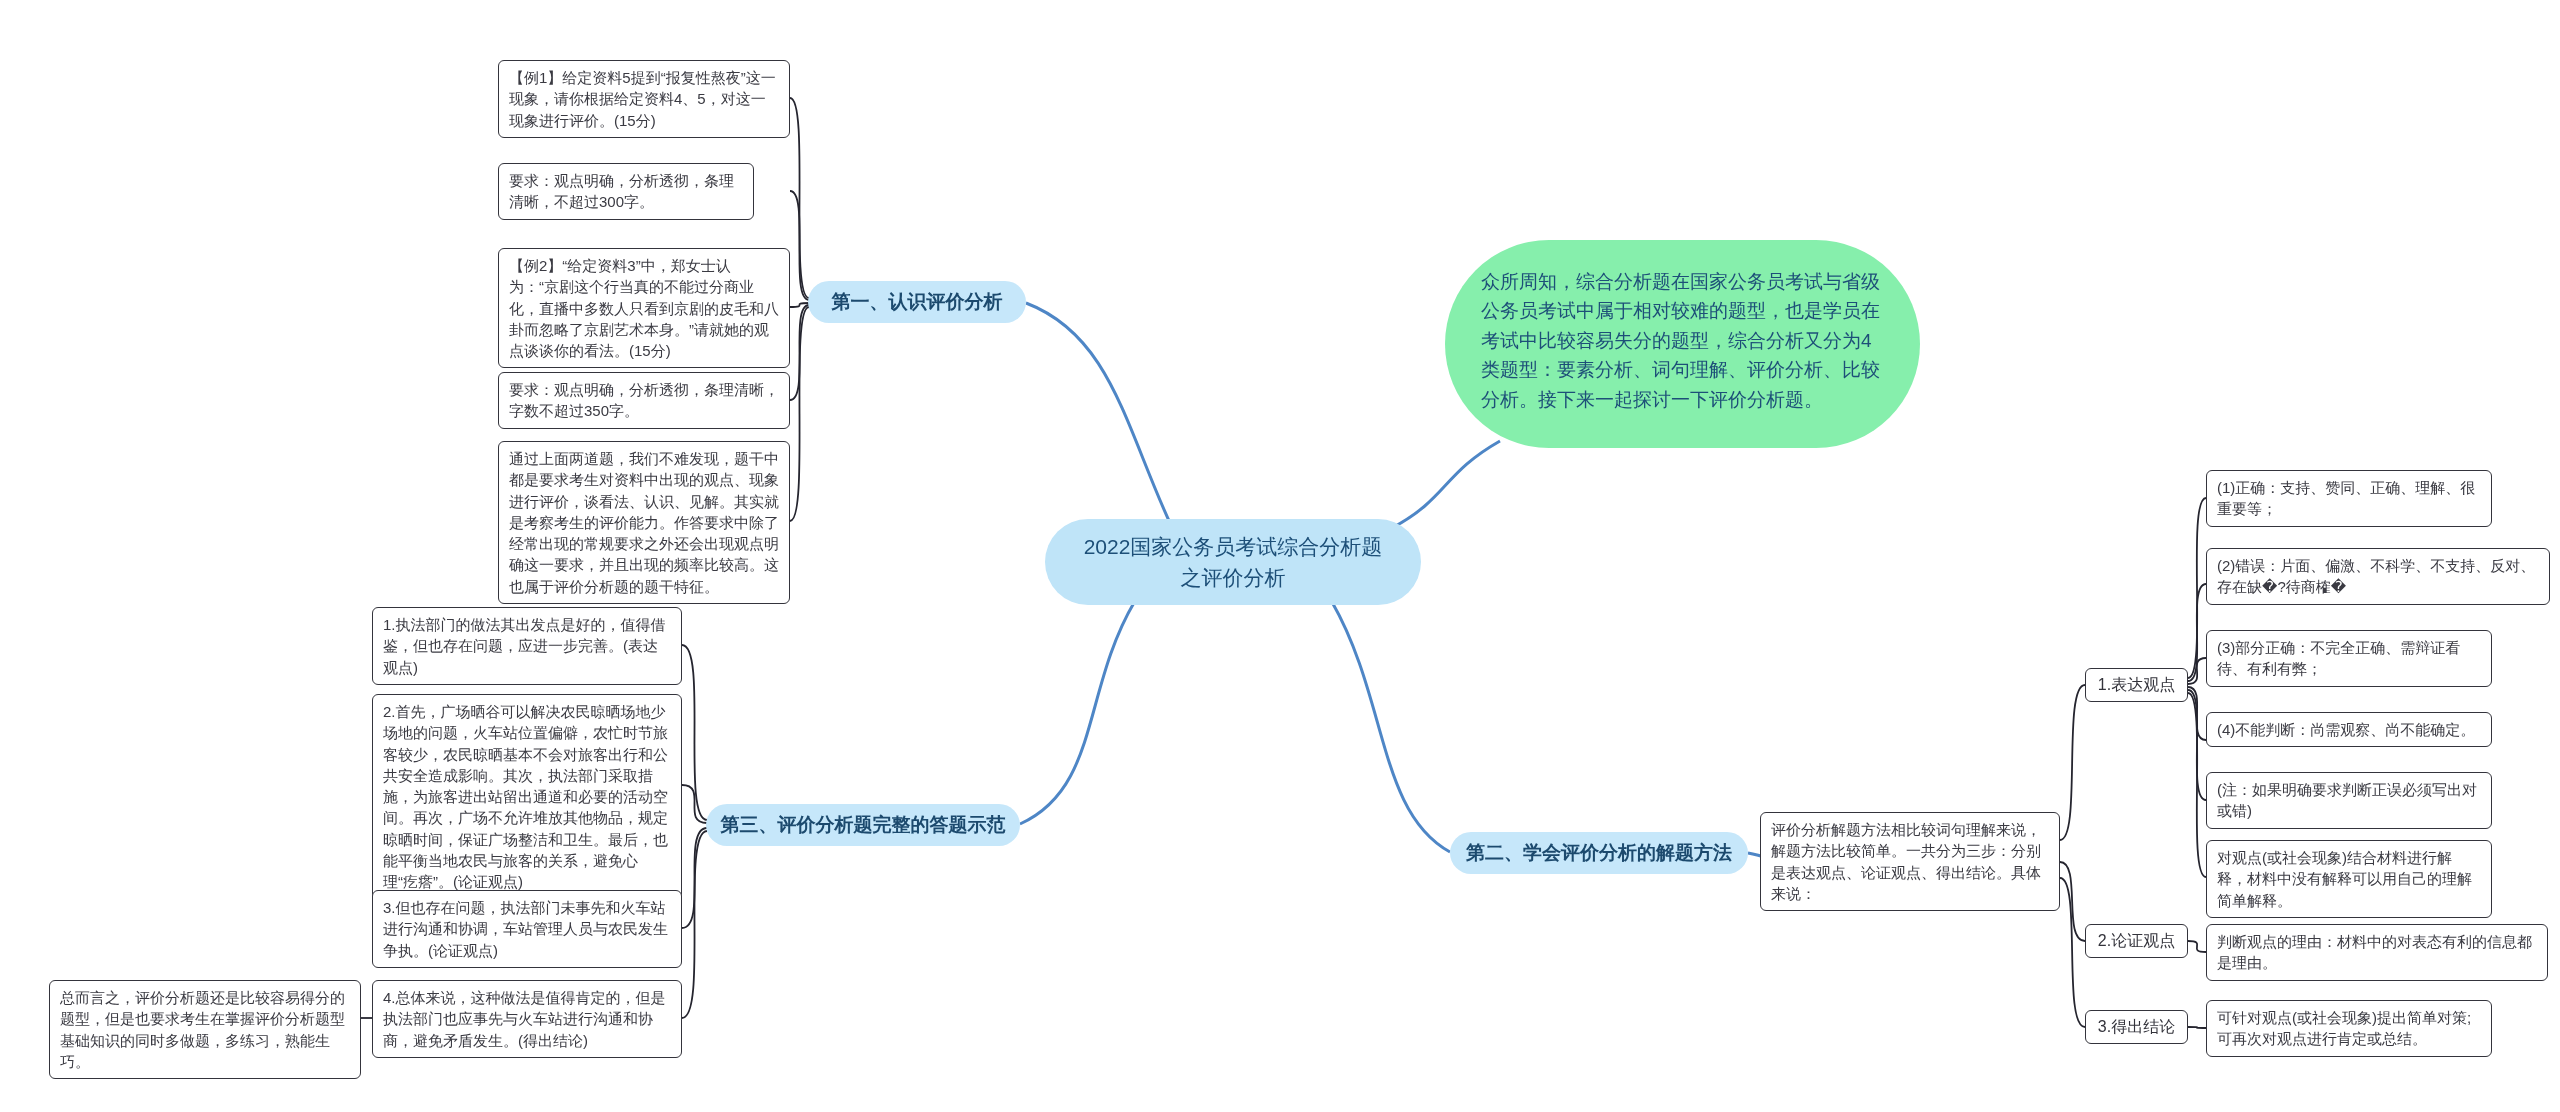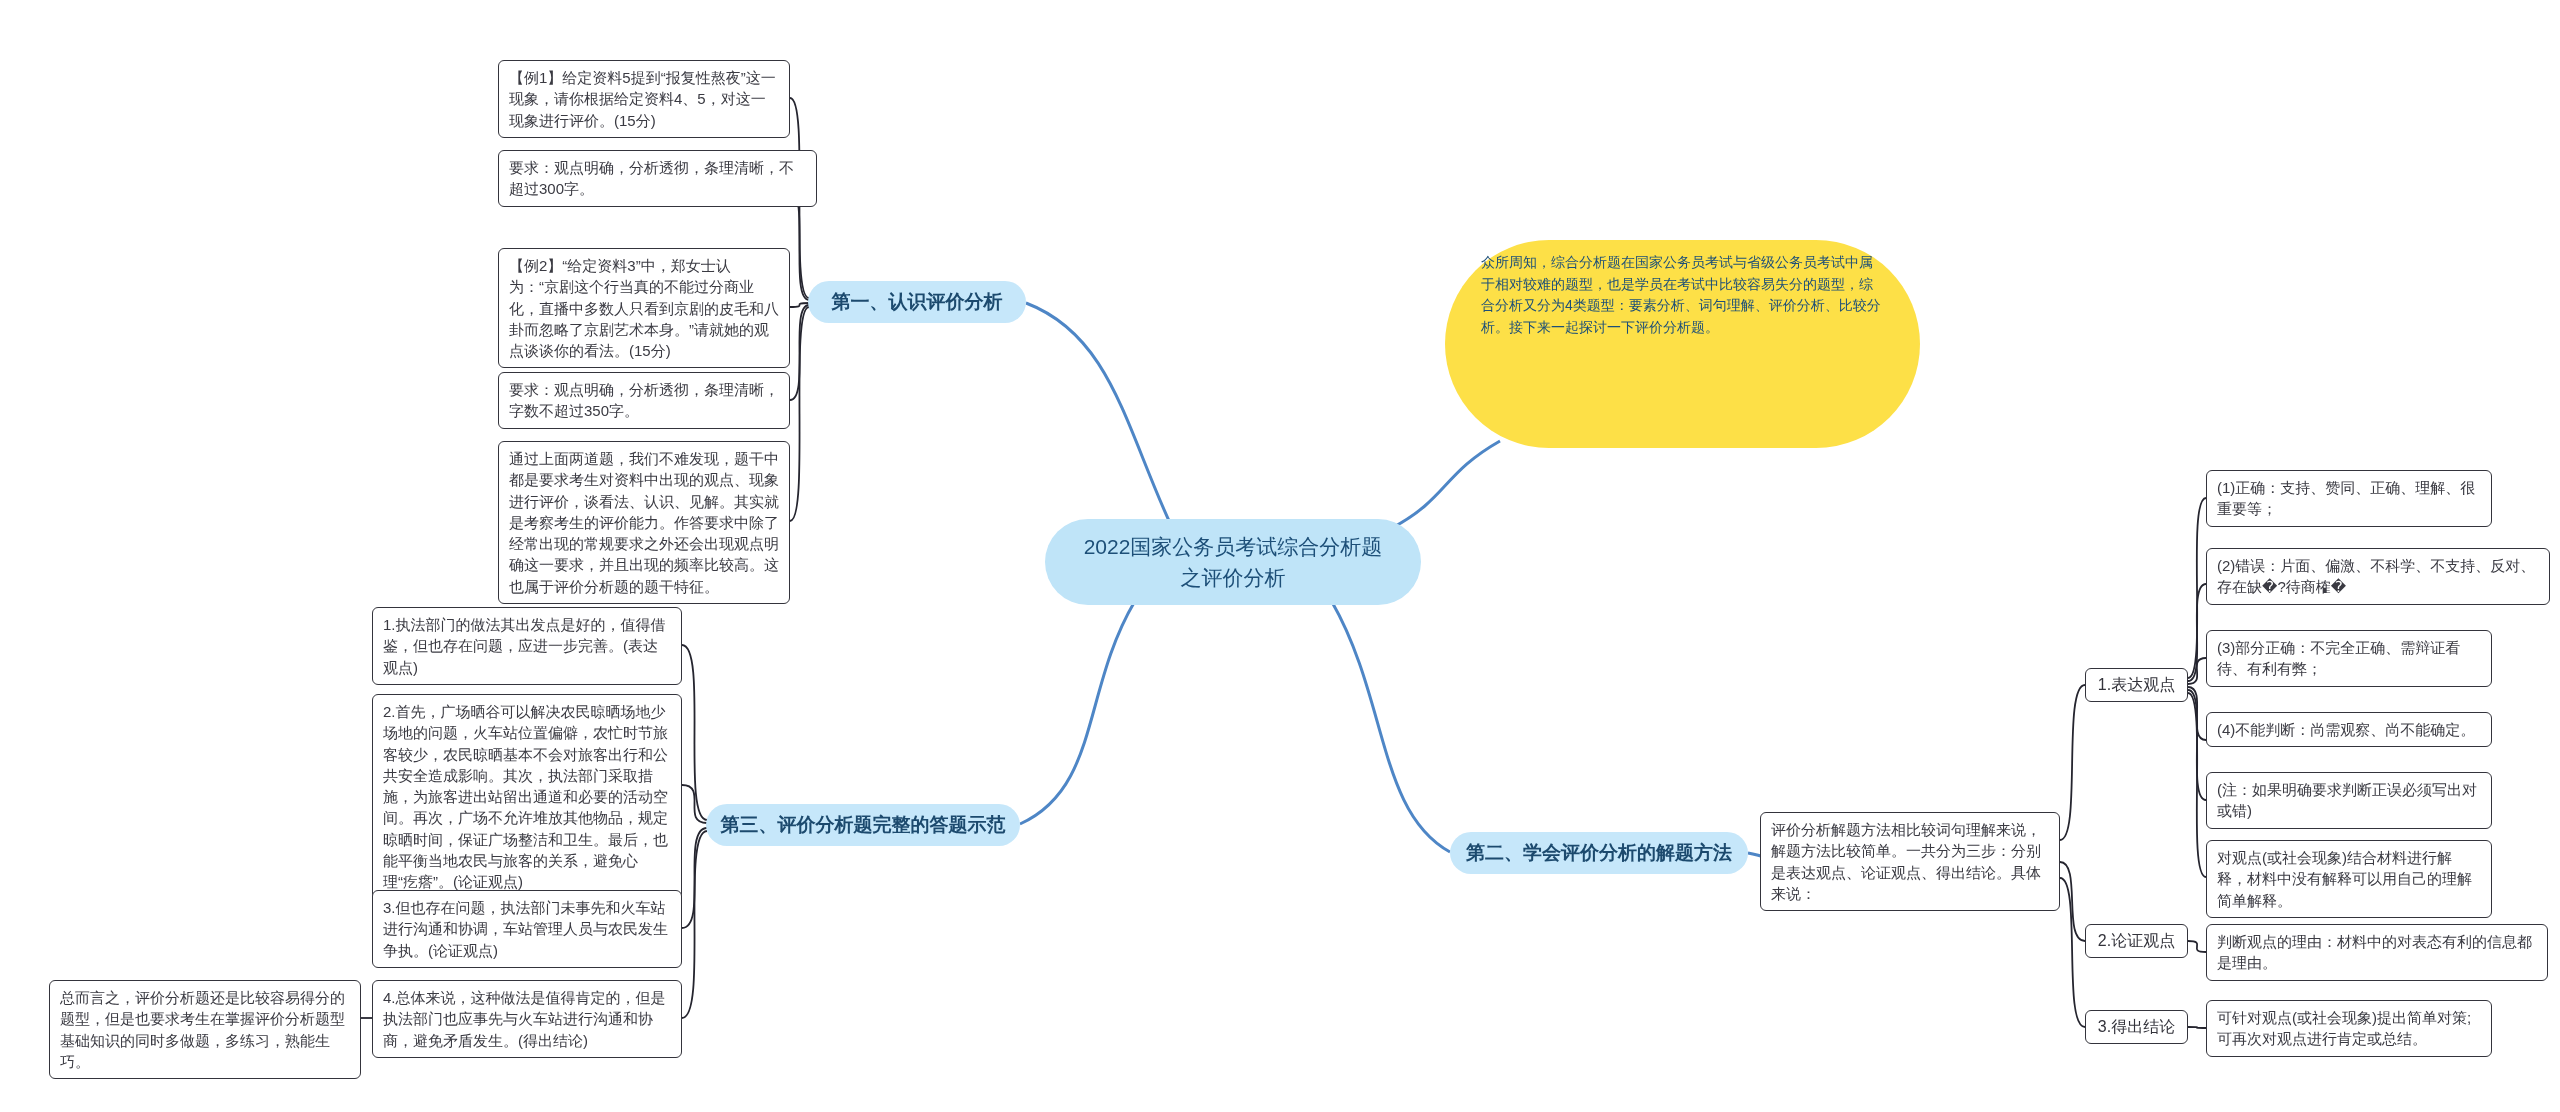--- a/index.html
+++ b/index.html
@@ -8,22 +8,22 @@
   svg.wires{position:absolute;left:0;top:0;width:2560px;height:1112px;}
   .wire-blue{stroke:#4e86c6;stroke-width:3;fill:none;}
   .wire-dark{stroke:#25252f;stroke-width:1.8;fill:none;}
   .box{position:absolute;box-sizing:border-box;background:#fff;border:1.5px solid #34343c;
        border-radius:6px;padding:6px 10px;font-size:15px;line-height:1.42;color:#3a3a42;}
   .pill{position:absolute;box-sizing:border-box;background:#c6e7fa;border-radius:22px;height:42px;
         display:flex;align-items:center;justify-content:center;font-size:19px;color:#1c4a6e;white-space:nowrap;font-weight:bold;}
   .center-node{position:absolute;box-sizing:border-box;background:#bfe4f8;border-radius:44px;
         display:flex;align-items:center;justify-content:center;text-align:center;
         font-size:21px;line-height:1.5;color:#1d4f78;padding:0 34px;}
-  .blob{position:absolute;box-sizing:border-box;background:#fde047;border-radius:104px;
-        padding:12px 36px;font-size:14px;line-height:1.55;color:#1d4f78;}
+  .blob{position:absolute;box-sizing:border-box;background:#86efac;border-radius:104px;
+        padding:27px 36px;font-size:19px;line-height:1.55;color:#1d4f78;}
   .step{position:absolute;box-sizing:border-box;background:#fff;border:1.5px solid #34343c;border-radius:6px;
         display:flex;align-items:center;justify-content:center;font-size:16px;color:#33333b;height:34px;white-space:nowrap;}
 </style>
 </head>
 <body>
 
 <div class="canvas">
 
   <svg class="wires" viewBox="0 0 2560 1112">
 
@@ -59,21 +59,21 @@
     <path class="wire-dark" d="M 2188 941 C 2208 941, 2186 952, 2206 952"></path>
     <path class="wire-dark" d="M 2188 1027 C 2208 1027, 2186 1028, 2206 1028"></path>
   </svg>
 
   <div class="center-node" style="left:1045px;top:519px;width:376px;height:86px">2022国家公务员考试综合分析题之评价分析</div>
 
   <div class="blob" style="left:1445px;top:240px;width:475px;height:208px">众所周知，综合分析题在国家公务员考试与省级公务员考试中属于相对较难的题型，也是学员在考试中比较容易失分的题型，综合分析又分为4类题型：要素分析、词句理解、评价分析、比较分析。接下来一起探讨一下评价分析题。</div>
 
   <div class="pill" style="left:808px;top:281px;width:218px">第一、认识评价分析</div>
   <div class="box" style="left:498px;top:60px;width:292px">【例1】给定资料5提到“报复性熬夜”这一现象，请你根据给定资料4、5，对这一现象进行评价。(15分)</div>
-  <div class="box" style="left:498px;top:150px;width:319px">要求：观点明确，分析透彻，条理清晰，不超过300字。</div>
+  <div class="box" style="left:498px;top:163px;width:256px">要求：观点明确，分析透彻，条理清晰，不超过300字。</div>
   <div class="box" style="left:498px;top:248px;width:292px">【例2】“给定资料3”中，郑女士认为：“京剧这个行当真的不能过分商业化，直播中多数人只看到京剧的皮毛和八卦而忽略了京剧艺术本身。”请就她的观点谈谈你的看法。(15分)</div>
   <div class="box" style="left:498px;top:372px;width:292px">要求：观点明确，分析透彻，条理清晰，字数不超过350字。</div>
   <div class="box" style="left:498px;top:441px;width:292px">通过上面两道题，我们不难发现，题干中都是要求考生对资料中出现的观点、现象进行评价，谈看法、认识、见解。其实就是考察考生的评价能力。作答要求中除了经常出现的常规要求之外还会出现观点明确这一要求，并且出现的频率比较高。这也属于评价分析题的题干特征。</div>
 
   <div class="pill" style="left:706px;top:804px;width:314px">第三、评价分析题完整的答题示范</div>
   <div class="box" style="left:372px;top:607px;width:310px">1.执法部门的做法其出发点是好的，值得借鉴，但也存在问题，应进一步完善。(表达观点)</div>
   <div class="box" style="left:372px;top:694px;width:310px">2.首先，广场晒谷可以解决农民晾晒场地少场地的问题，火车站位置偏僻，农忙时节旅客较少，农民晾晒基本不会对旅客出行和公共安全造成影响。其次，执法部门采取措施，为旅客进出站留出通道和必要的活动空间。再次，广场不允许堆放其他物品，规定晾晒时间，保证广场整洁和卫生。最后，也能平衡当地农民与旅客的关系，避免心理“疙瘩”。(论证观点)</div>
   <div class="box" style="left:372px;top:890px;width:310px">3.但也存在问题，执法部门未事先和火车站进行沟通和协调，车站管理人员与农民发生争执。(论证观点)</div>
   <div class="box" style="left:372px;top:980px;width:310px">4.总体来说，这种做法是值得肯定的，但是执法部门也应事先与火车站进行沟通和协商，避免矛盾发生。(得出结论)</div>
   <div class="box" style="left:49px;top:980px;width:312px">总而言之，评价分析题还是比较容易得分的题型，但是也要求考生在掌握评价分析题型基础知识的同时多做题，多练习，熟能生巧。</div>

